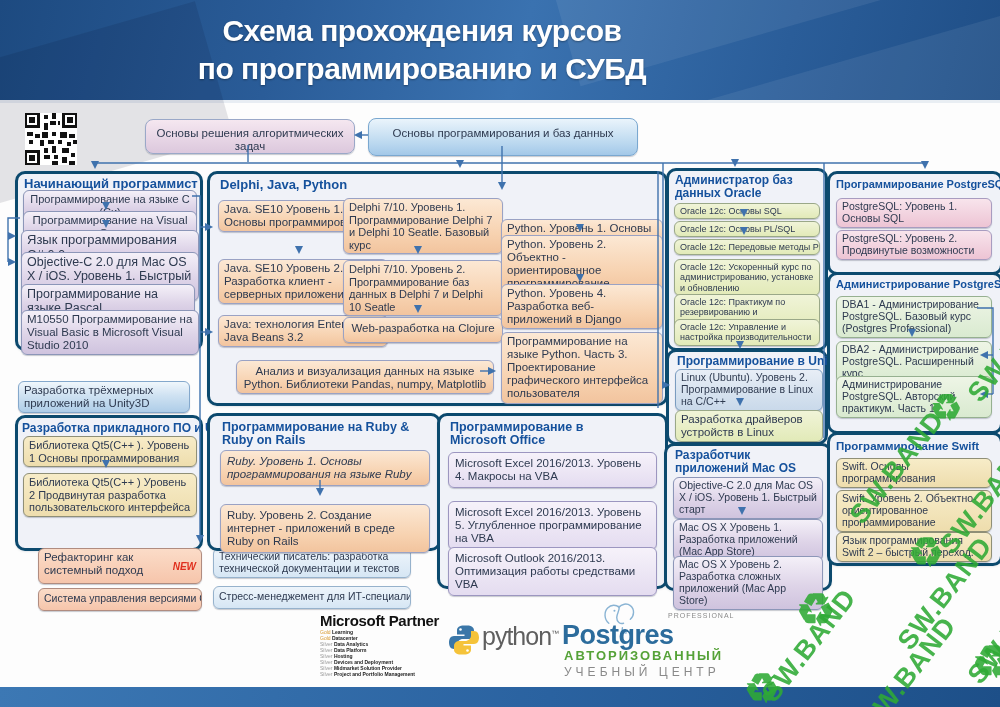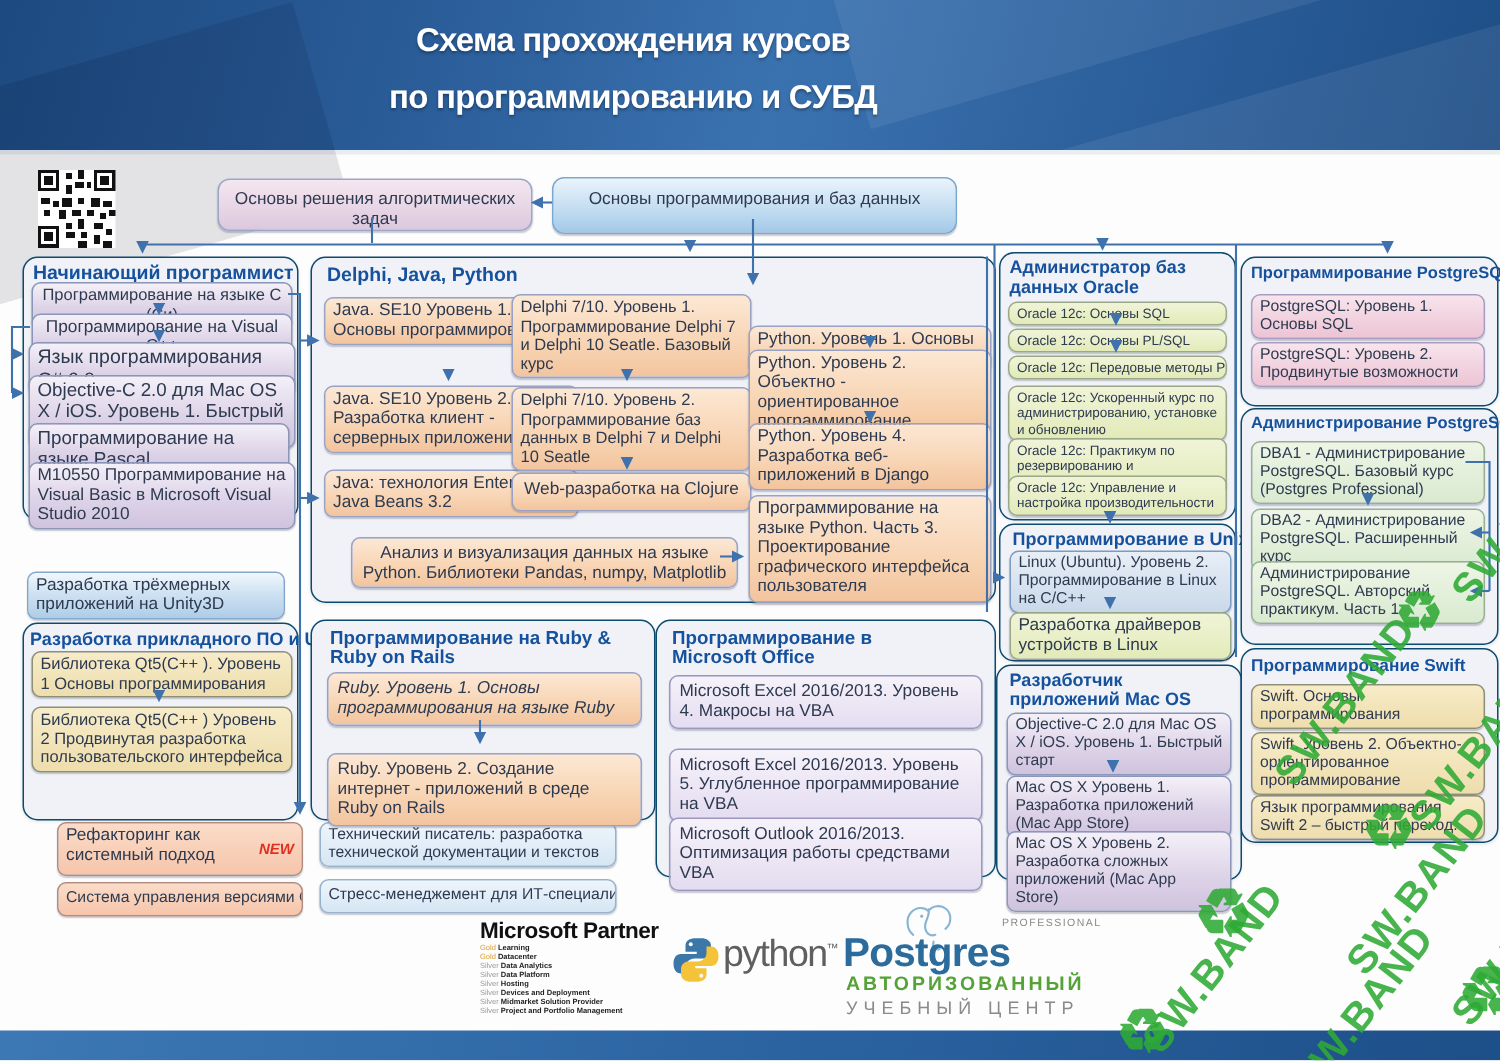--- a/index.html
+++ b/index.html
@@ -7,24 +7,24 @@
         font-family:"Liberation Sans",sans-serif;}
   
   .header{position:absolute;left:0;top:0;width:1000px;height:100px;
     background:linear-gradient(105deg,#1d4a80 0%,#2a5c98 28%,#3a72b0 52%,#2a5d99 78%,#1f4e86 100%);
     border-bottom:3px solid #e8edf3;}
   .streak{position:absolute;background:rgba(255,255,255,.07);transform:rotate(-16deg);}
   .s1{left:560px;top:-60px;width:420px;height:90px;}
   .s2{left:700px;top:30px;width:520px;height:120px;}
   .s3{left:-80px;top:40px;width:300px;height:140px;background:rgba(0,0,30,.10);}
   .htitle{position:absolute;left:0;width:844px;text-align:center;color:#fff;font-weight:bold;
-    font-size:22px;letter-spacing:-.5px;text-shadow:0 1px 2px rgba(0,0,0,.35);}
+    font-size:30px;letter-spacing:-.5px;text-shadow:0 1px 2px rgba(0,0,0,.35);}
   .t1{top:14px;} .t2{top:52px;}
   
-  .panel{position:absolute;background:#f0f2f8;border:1px solid #0c4a6e;border-radius:10px;
+  .panel{position:absolute;background:#f0f2f8;border:3px solid #0c4a6e;border-radius:10px;
          box-shadow:0 1px 2px rgba(40,60,90,.10);}
   .ptitle{position:absolute;color:#15519c;font-weight:bold;line-height:1.05;}
   .box{position:absolute;border-radius:6px;padding:2px 5px;color:#2e3a50;line-height:1.14;
        box-shadow:0 1px 1px rgba(60,70,90,.28);overflow:hidden;}
   .ctr{text-align:center;}
   .lav{background:linear-gradient(180deg,#f4f0f8 0%,#ded4e8 55%,#cfc3de 100%);border:1px solid #8c96b8;}
   .lilac{background:linear-gradient(180deg,#f6f2fa 0%,#e4dcf0 100%);border:1px solid #9c96c0;}
   .blue{background:linear-gradient(180deg,#f0f7fc 0%,#cfe2f2 45%,#aecde8 100%);border:1px solid #84a8cc;}
   .ltblue{background:linear-gradient(180deg,#eef5fb 0%,#d6e6f4 100%);border:1px solid #96b2cc;}
   .peach{background:linear-gradient(180deg,#fce8d4 0%,#f7d2b0 65%,#f2c49e 100%);border:1px solid #9aa2c4;}

